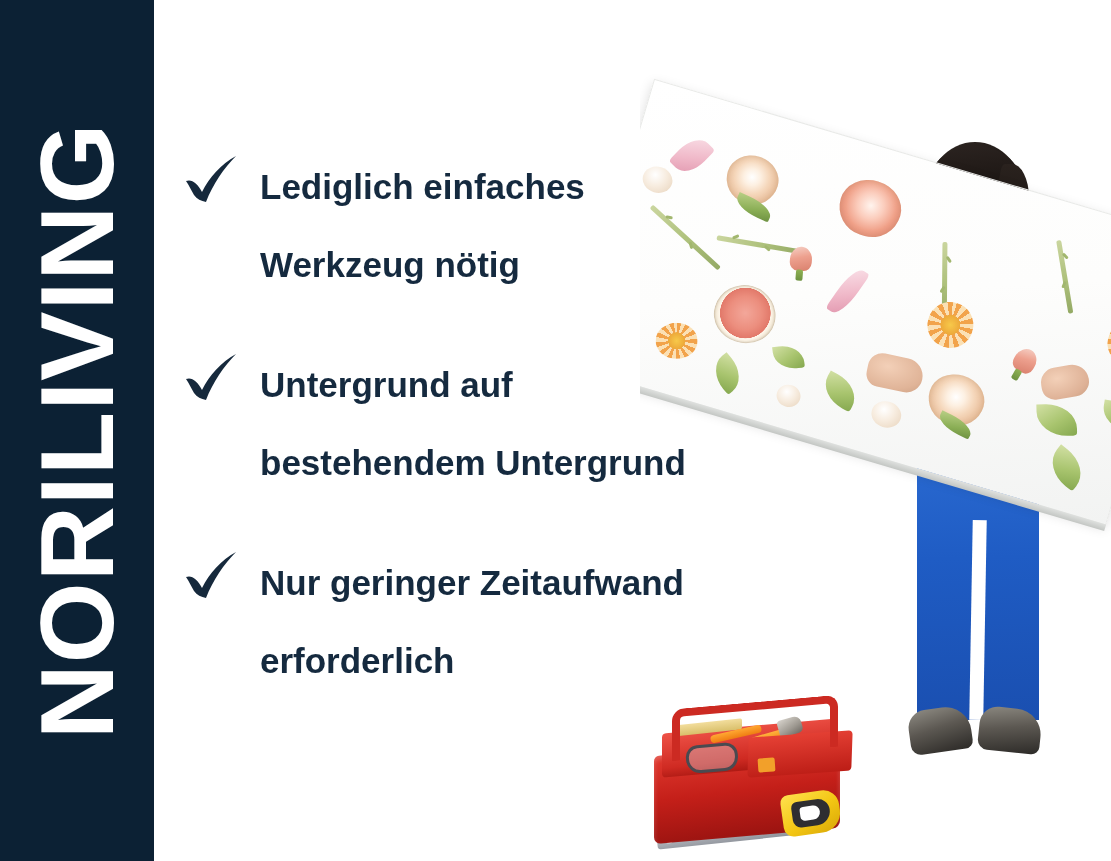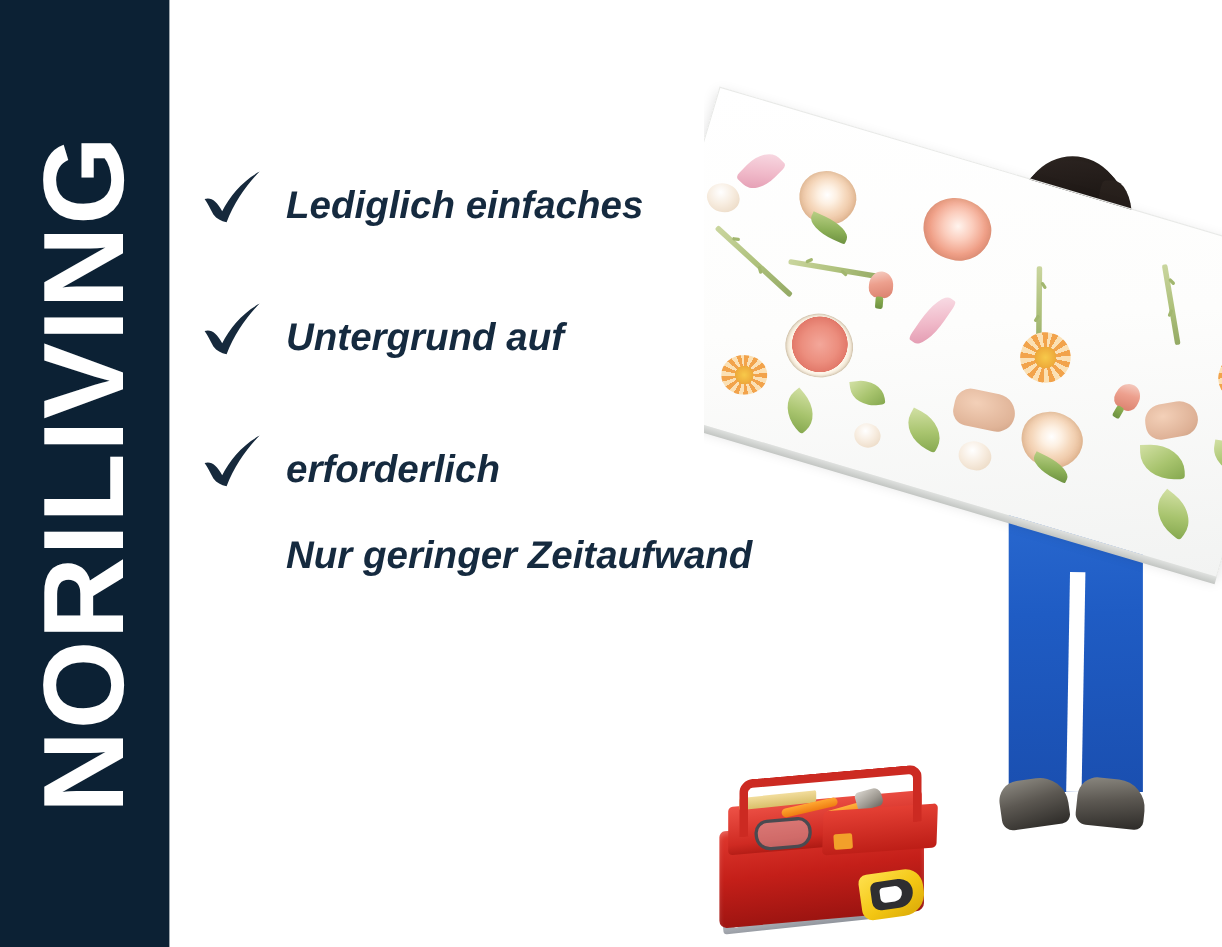--- a/index.html
+++ b/index.html
@@ -61,21 +61,20 @@
     line-height: 1.15;
     white-space: nowrap;
   }
 
   
   .benefits {
     position: absolute;
     left: 183px;
     top: 148px;
     width: 600px;
-    font-style: italic;
   }
   .benefit {
     position: relative;
     padding-left: 77px;
     margin-bottom: 42px;
   }
   .benefit:last-child { margin-bottom: 0; }
 
   .check-icon {
     position: absolute;
@@ -397,39 +396,41 @@
 
   <div class="benefits">
 
     <div class="benefit">
       <span class="check-icon">
         <svg viewBox="0 0 58 52" aria-hidden="true">
           <path d="M3 27 C9 25 14 29 19 38 C26 24 38 10 53 2 C41 14 30 30 23 48 C18 47 14 45 11 41 C8 36 6 31 3 27 Z" fill="#16293c"></path>
         </svg>
       </span>
       <div class="benefit-line">Lediglich einfaches</div>
+      <div class="benefit-line">Werkzeug nötig</div>
     </div>
 
     <div class="benefit">
       <span class="check-icon">
         <svg viewBox="0 0 58 52" aria-hidden="true">
           <path d="M3 27 C9 25 14 29 19 38 C26 24 38 10 53 2 C41 14 30 30 23 48 C18 47 14 45 11 41 C8 36 6 31 3 27 Z" fill="#16293c"></path>
         </svg>
       </span>
       <div class="benefit-line">Untergrund auf</div>
+      <div class="benefit-line">bestehendem Untergrund</div>
     </div>
 
     <div class="benefit">
       <span class="check-icon">
         <svg viewBox="0 0 58 52" aria-hidden="true">
           <path d="M3 27 C9 25 14 29 19 38 C26 24 38 10 53 2 C41 14 30 30 23 48 C18 47 14 45 11 41 C8 36 6 31 3 27 Z" fill="#16293c"></path>
         </svg>
       </span>
+      <div class="benefit-line">Nur geringer Zeitaufwand</div>
       <div class="benefit-line">erforderlich</div>
-      <div class="benefit-line">Nur geringer Zeitaufwand</div>
     </div>
 
   </div>
 
   <div class="scene">
 
     <div class="person">
       <div class="hair-back"></div>
       <div class="head"></div>
       <div class="hair-fringe"></div>

